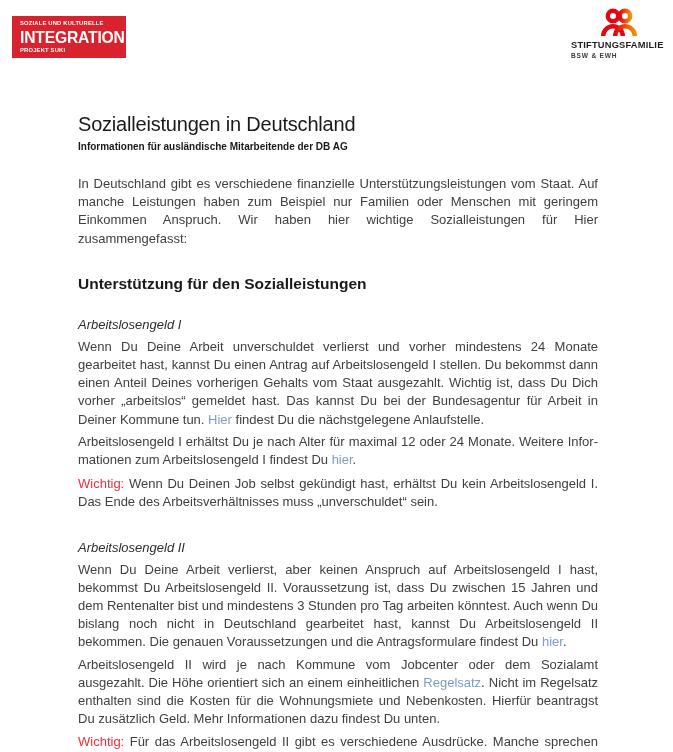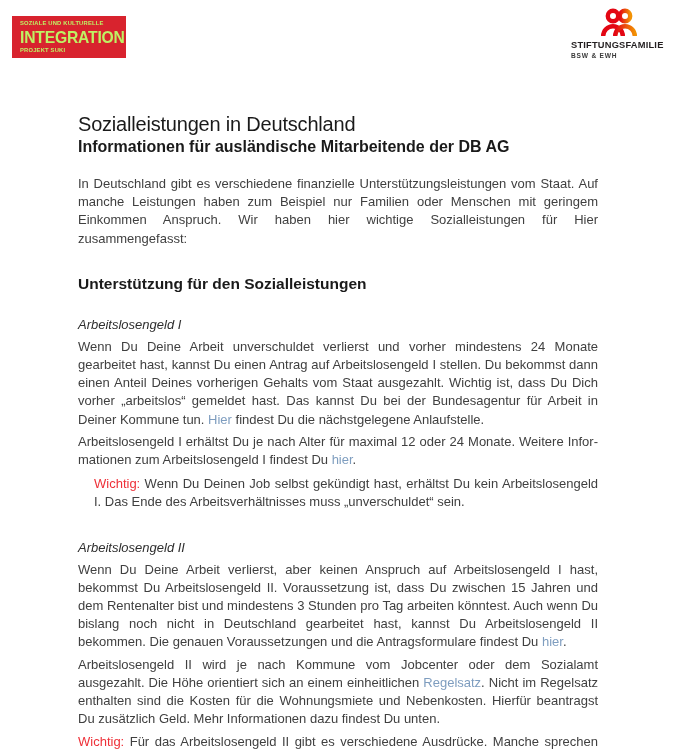--- a/index.html
+++ b/index.html
@@ -18,21 +18,21 @@
     position:relative;
     width:673px;height:752px;
     background:#ffffff;
     overflow:hidden;
   }
   
   .suki-logo{
     position:absolute;left:12px;top:16px;
     width:114px;height:42px;
     background:var(--suki-red);
-    color:#bef264;
+    color:#ffffff;
     padding:5px 0 0 8px;
     line-height:1;
   }
   .suki-line1{font-size:5.8px;font-weight:bold;letter-spacing:.2px;}
   .suki-line2{font-size:16.5px;font-weight:bold;letter-spacing:-.2px;margin-top:2px;transform:scaleX(.95);transform-origin:left;}
   .suki-line3{font-size:5.8px;font-weight:bold;letter-spacing:.2px;margin-top:3px;}
   
   .stiftung-logo{
     position:absolute;right:7px;top:8px;
     width:95px;
@@ -43,33 +43,33 @@
   .stiftung-sub{font-size:6.6px;font-weight:bold;color:#3a3a3a;letter-spacing:.8px;margin-top:2px;}
   
   .doc{
     position:absolute;left:78px;top:111px;width:520px;
     color:var(--text-color);
   }
   h1{
     font-size:20px;line-height:26px;font-weight:normal;color:var(--heading-color);
     letter-spacing:-.2px;
   }
-  .subtitle{font-size:16px;line-height:19px;font-weight:bold;color:var(--heading-color);}
+  .subtitle{font-size:10px;line-height:19px;font-weight:bold;color:var(--heading-color);}
   h2{font-size:15.5px;line-height:19px;font-weight:bold;color:var(--heading-color);margin-top:26px;}
   .subhead{font-size:13px;line-height:15px;font-style:italic;color:#2e2e2e;margin-top:24px;}
   .subhead.sub2{margin-top:28px;}
   .body-p{
     font-size:13px;line-height:18.2px;
     text-align:justify;
     hyphens:manual;
   }
   .p-intro{margin-top:19px;}
   .p-a1-1{margin-top:6px;}
   .p-a1-2{margin-top:4px;}
-  .p-a1-3{margin-top:6px;margin-left:16px;}
+  .p-a1-3{margin-top:6px;}
   .p-a2-1{margin-top:6px;}
   .p-a2-2{margin-top:4px;}
   .p-a2-3{margin-top:5px;}
   .seg-link{color:var(--link-blue);cursor:pointer;}
   .seg-red{color:var(--warning-red);}
 </style>
 </head>
 <body>
 
 <div class="page">

